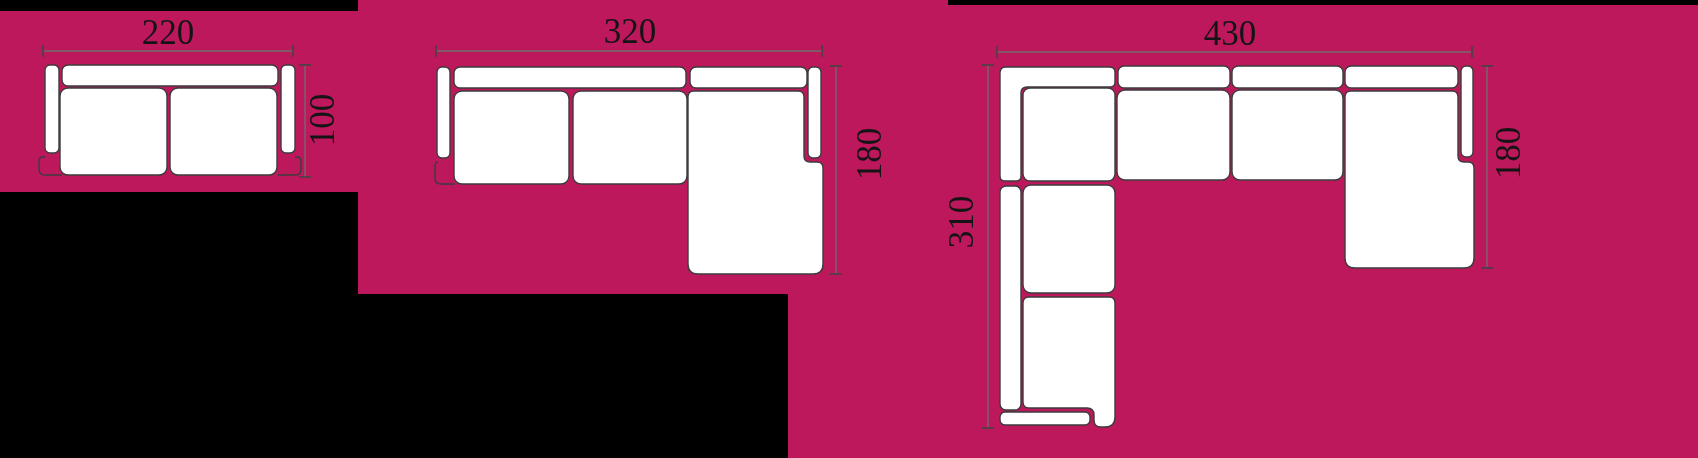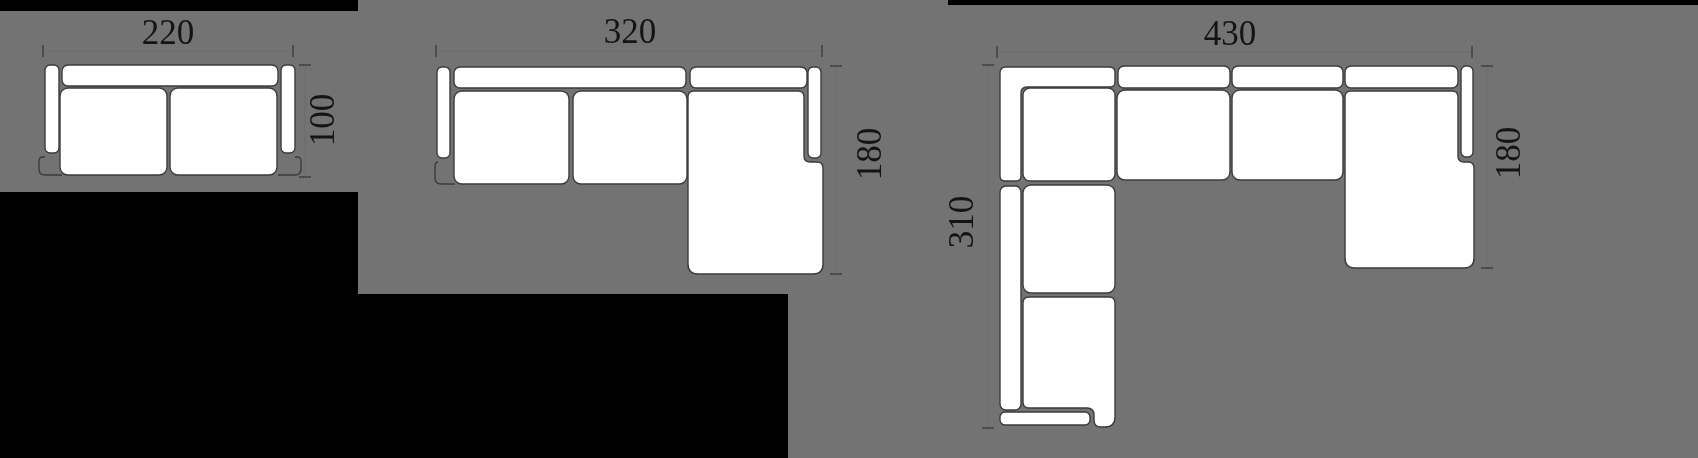--- a/index.html
+++ b/index.html
@@ -1,16 +1,16 @@
 <!DOCTYPE html>
 <html><head>
 <meta charset="utf-8">
 <style>
   html,body{margin:0;padding:0;background:#ffffff;}
-  .stage{position:relative;width:1698px;height:458px;background:#737373;overflow:hidden;
+  .stage{position:relative;width:1698px;height:458px;background:#be185d;overflow:hidden;
          font-family:"Liberation Serif", serif;}
   svg{display:block;}
   .dim-text{font-family:"Liberation Serif", serif;font-size:35px;fill:#141414;}
 </style>
 </head>
 <body>
 
 <div class="stage">
 <svg width="1698" height="458" viewBox="0 0 1698 458" xmlns="http://www.w3.org/2000/svg">
 

